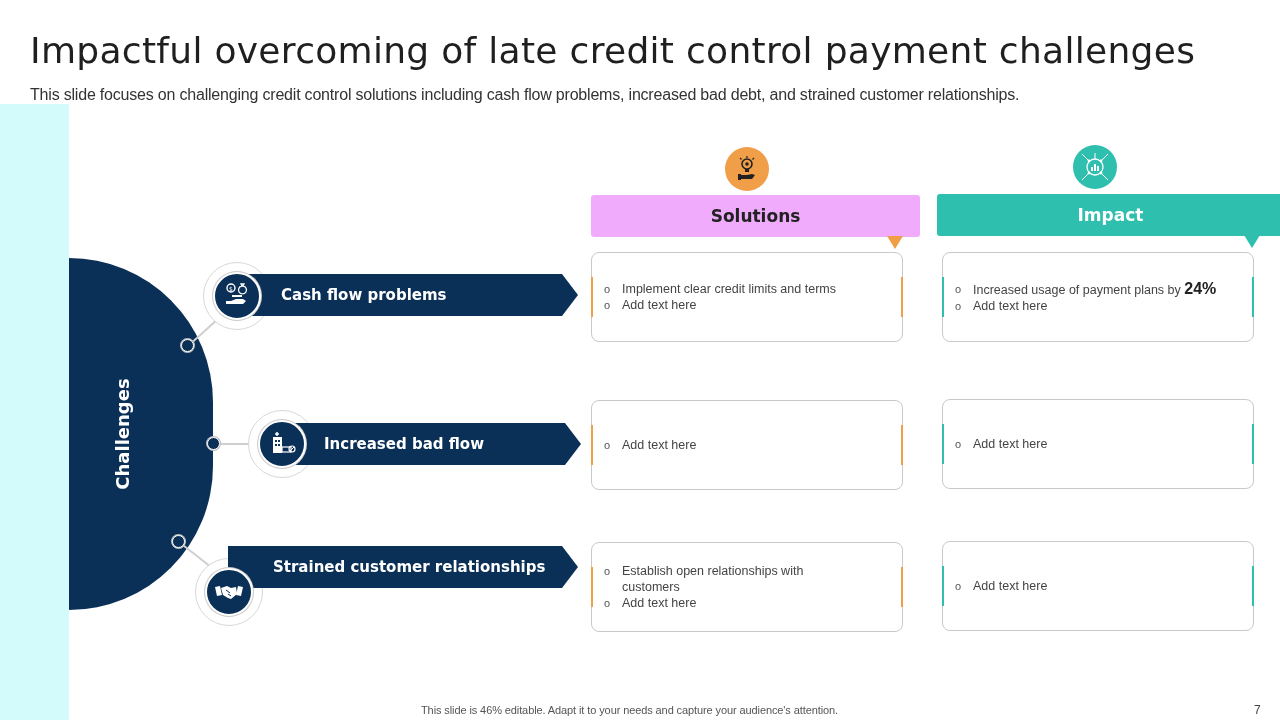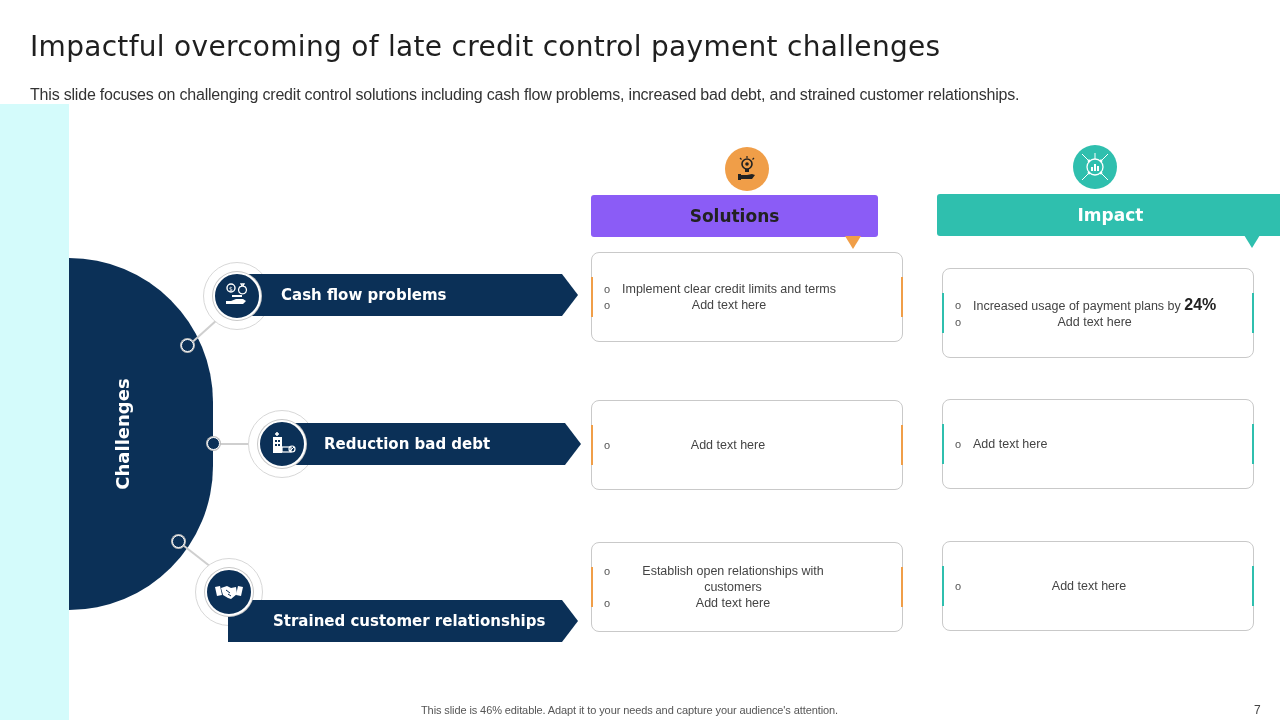--- a/index.html
+++ b/index.html
@@ -1,19 +1,19 @@
 <!DOCTYPE html>
 <html><head>
 <meta charset="utf-8">
 <style>
   * { box-sizing: border-box; margin: 0; padding: 0; }
   html, body { width: 1280px; height: 720px; overflow: hidden; background: #ffffff; }
   body { position: relative; font-family: "DejaVu Sans", sans-serif; color: #222; }
 
-  .title { position: absolute; left: 30px; top: 30px; font-size: 28px; font-weight: normal; color: #1f1f1f; letter-spacing: 0.3px; font-family: "DejaVu Sans", sans-serif; }
+  .title { position: absolute; left: 30px; top: 30px; font-size: 36px; font-weight: normal; color: #1f1f1f; letter-spacing: 0.3px; font-family: "DejaVu Sans", sans-serif; }
   .subtitle { position: absolute; left: 30px; top: 86px; font-size: 16px; color: #333; font-family: "Liberation Sans", sans-serif; letter-spacing: -0.2px; }
 
   .side-strip { position: absolute; left: 0; top: 104px; width: 69px; height: 616px; background: #d4fbfb; }
 
   .half-circle { position: absolute; left: 69px; top: 258px; width: 144px; height: 352px; background: #0b3057; border-radius: 0 176px 176px 0 / 0 176px 176px 0; }
   .challenges-label { position: absolute; left: 122px; top: 434px; transform: translate(-50%, -50%) rotate(-90deg); color: #fff; font-weight: bold; font-size: 18px; white-space: nowrap; font-family: "DejaVu Sans", sans-serif; }
 
   .connector { position: absolute; background: #cfcfcf; height: 2px; transform-origin: left center; }
   .dot { position: absolute; width: 13px; height: 13px; border-radius: 50%; background: #0b3057; border: 1.5px solid #ffffff; box-shadow: 0 0 0 1px #bdbdbd; }
 
@@ -25,21 +25,21 @@
 
   .col-icon { position: absolute; width: 44px; height: 44px; border-radius: 50%; display: flex; align-items: center; justify-content: center; }
   .col-header { position: absolute; height: 42px; border-radius: 3px; display: flex; align-items: center; justify-content: center; font-size: 17px; font-weight: bold; font-family: "DejaVu Sans", sans-serif; }
   .col-header .pointer { position: absolute; bottom: -12px; width: 0; height: 0; border-left: 8px solid transparent; border-right: 8px solid transparent; border-top: 13px solid; }
 
   .card { position: absolute; width: 312px; height: 90px; border: 1px solid #c9c9c9; border-radius: 8px; background: #fff; display: flex; align-items: center; padding-left: 12px; padding-right: 20px; }
   .card .accent-l, .card .accent-r { position: absolute; width: 2px; height: 40px; top: 24px; }
   .card .accent-l { left: -1px; }
   .card .accent-r { right: -1px; }
   .card ul { list-style: none; font-family: "Liberation Sans", sans-serif; font-size: 12.5px; color: #444; line-height: 16px; }
-  .card li { position: relative; padding-left: 18px; text-align: center; }
+  .card li { position: relative; padding-left: 18px; }
   .card li::before { content: "o"; position: absolute; left: 0; top: 0; font-size: 11px; color: #555; }
   .card b { font-size: 16px; color: #222; }
 
   .footer { position: absolute; left: 421px; top: 704px; font-size: 11px; color: #555; font-family: "Liberation Sans", sans-serif; letter-spacing: -0.1px; }
   .page-num { position: absolute; left: 1254px; top: 703px; font-size: 12px; color: #444; font-family: "Liberation Sans", sans-serif; }
 </style>
 </head>
 <body>
 
 <div class="title">Impactful overcoming of late credit control payment challenges</div>
@@ -67,38 +67,38 @@
       <circle cx="9" cy="7" r="4" fill="none" stroke="#fff" stroke-width="1.4"></circle>
       <text x="7" y="10" font-size="6" fill="#fff">$</text>
       <path d="M19 3 l3 0 l-1 2 a4 4 0 1 1 -1 0z" fill="none" stroke="#fff" stroke-width="1.3"></path>
       <path d="M10 14 h10 v2 h-10z" fill="#fff"></path>
       <path d="M4 20 h5 l5 -2 h7 l3 2 l-3 3 h-12 l-5 0z" fill="#fff"></path>
     </svg>
 </div>
 
 <div class="ring" style="left:248px; top:410px;"></div>
 <div class="banner" style="left:280px; top:423px; width:301px; padding-left:44px;">
-  <span class="banner-text">Reduction bad debt</span>
+  <span class="banner-text">Increased bad flow</span>
 </div>
 <div class="icon-circle" style="left:258px; top:420px;">
   <svg width="30" height="30" viewBox="0 0 30 30">
       <rect x="6" y="8" width="9" height="16" fill="#fff"></rect>
       <rect x="8" y="11" width="2" height="2" fill="#0b3057"></rect>
       <rect x="11" y="11" width="2" height="2" fill="#0b3057"></rect>
       <rect x="8" y="15" width="2" height="2" fill="#0b3057"></rect>
       <rect x="11" y="15" width="2" height="2" fill="#0b3057"></rect>
       <path d="M10 3 v4 M8 5 h4" stroke="#fff" stroke-width="1.5"></path>
       <rect x="15" y="18" width="9" height="5" fill="none" stroke="#fff" stroke-width="1.2"></rect>
       <circle cx="25" cy="20" r="3" fill="none" stroke="#fff" stroke-width="1.2"></circle>
       <path d="M23 22 l4 -4" stroke="#fff" stroke-width="1"></path>
     </svg>
 </div>
 
 <div class="ring" style="left:195px; top:558px;"></div>
-<div class="banner" style="left:228px; top:600px; width:350px; padding-left:45px;">
+<div class="banner" style="left:228px; top:546px; width:350px; padding-left:45px;">
   <span class="banner-text">Strained customer relationships</span>
 </div>
 <div class="icon-circle" style="left:205px; top:568px;">
   <svg width="32" height="30" viewBox="0 0 32 30">
       <path d="M2 10 l5 -1 l2 9 l-5 1z" fill="#fff"></path>
       <path d="M30 10 l-5 -1 l-2 9 l5 1z" fill="#fff"></path>
       <path d="M8 11 l6 -2 l4 2 l5 -1 l1 7 l-6 5 l-3 -1 l-5 -3 z" fill="#fff"></path>
       <path d="M13 13 l4 3 M15 17 l3 2" stroke="#0b3057" stroke-width="1"></path>
     </svg>
 </div>
@@ -120,21 +120,21 @@
       <rect x="15" y="13" width="2" height="7" fill="#fff"></rect>
       <rect x="18" y="15" width="2" height="5" fill="#fff"></rect>
       <path d="M3 3 l7 7 M29 3 l-7 7 M3 29 l7 -7 M29 29 l-7 -7 M16 2 v6" stroke="#fff" stroke-width="1"></path>
       <circle cx="10" cy="10" r="1.4" fill="#fff"></circle>
       <circle cx="22" cy="10" r="1.4" fill="#fff"></circle>
       <circle cx="10" cy="22" r="1.4" fill="#fff"></circle>
       <circle cx="22" cy="22" r="1.4" fill="#fff"></circle>
     </svg>
 </div>
 
-<div class="col-header" style="left:591px; top:195px; width:287px; background:#8b5cf6; color:#222;">
+<div class="col-header" style="left:591px; top:195px; width:329px; background:#f0abfc; color:#222;">
   <span>Solutions</span>
   <span class="pointer" style="right:17px; border-top-color:#f09e48;"></span>
 </div>
 <div class="col-header" style="left:937px; top:194px; width:347px; background:#2fbfae; color:#fff;">
   <span>Impact</span>
   <span class="pointer" style="right:24px; border-top-color:#2fbfae;"></span>
 </div>
 
 <div class="card" style="left:591px; top:252px;">
   <span class="accent-l" style="background:#f09e48;"></span>
@@ -153,21 +153,21 @@
 </div>
 <div class="card" style="left:591px; top:542px;">
   <span class="accent-l" style="background:#f09e48;"></span>
   <span class="accent-r" style="background:#f09e48;"></span>
   <ul style="width:240px;">
     <li>Establish open relationships with customers</li>
     <li>Add text here</li>
   </ul>
 </div>
 
-<div class="card" style="left:942px; top:252px;margin-top:16px;">
+<div class="card" style="left:942px; top:252px;">
   <span class="accent-l" style="background:#2fbfae;"></span>
   <span class="accent-r" style="background:#2fbfae;"></span>
   <ul>
     <li><span>Increased  usage of payment  plans by </span><b>24%</b></li>
     <li>Add text here</li>
   </ul>
 </div>
 <div class="card" style="left:942px; top:399px;">
   <span class="accent-l" style="background:#2fbfae;"></span>
   <span class="accent-r" style="background:#2fbfae;"></span>

